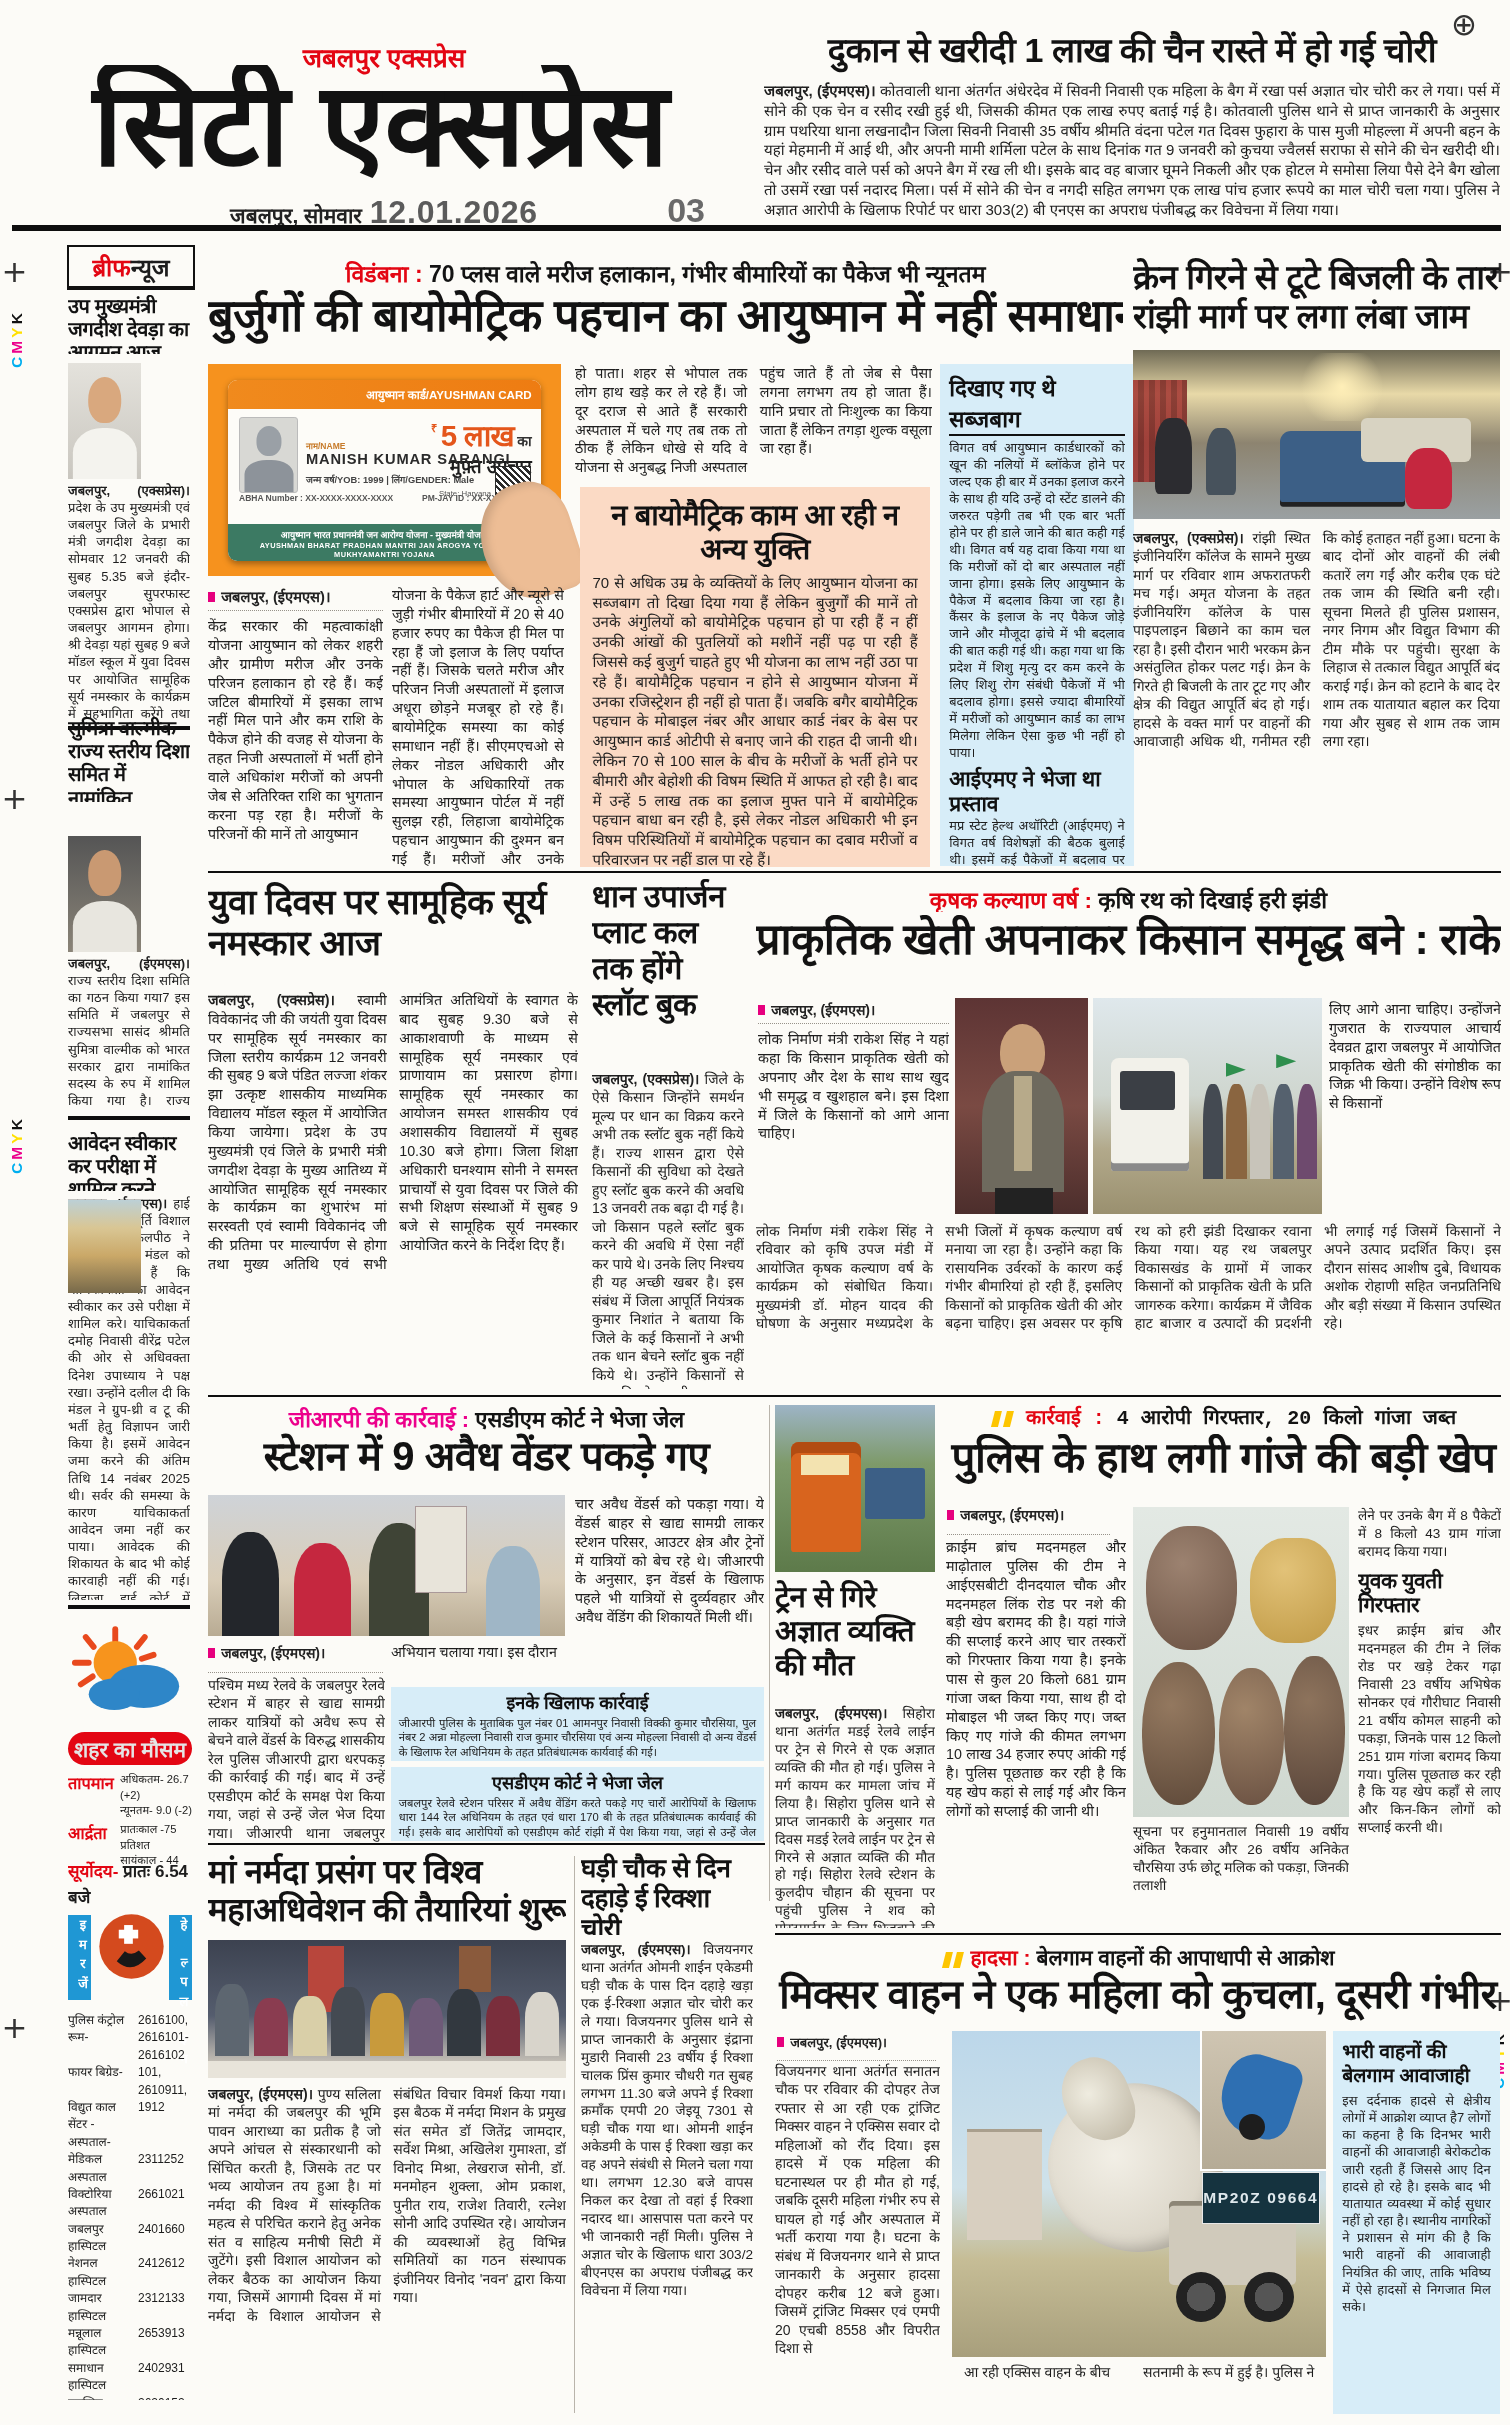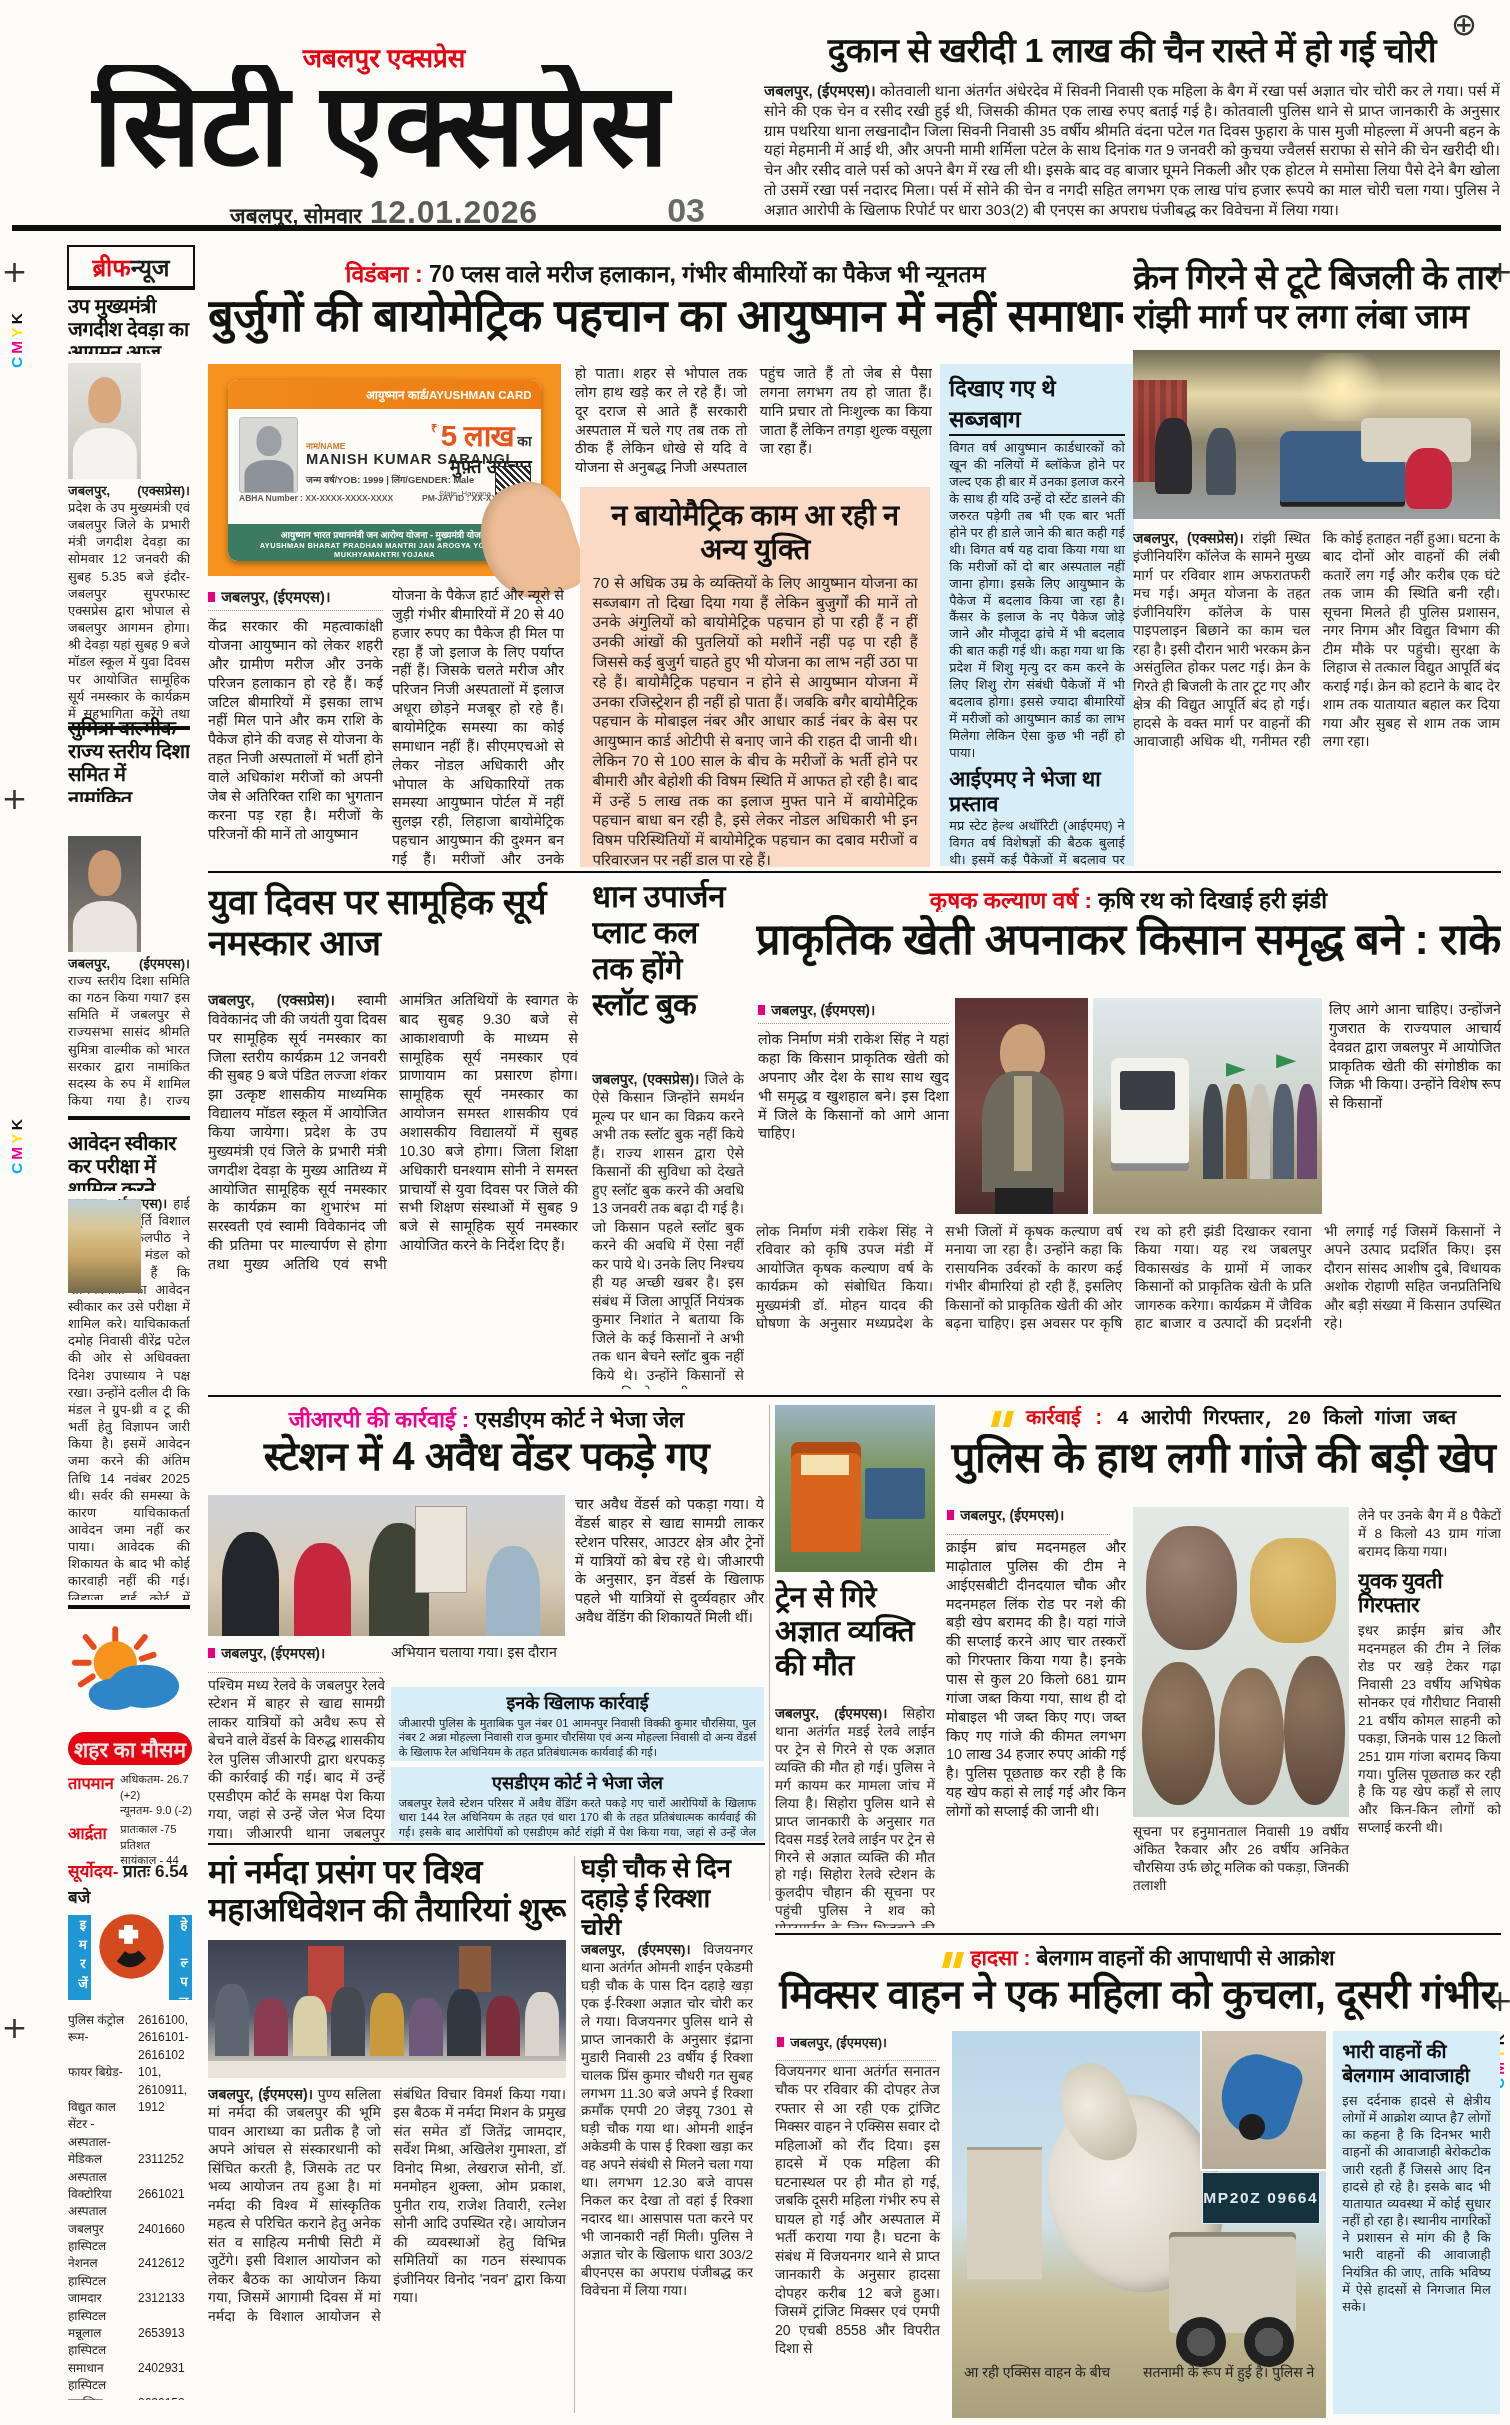--- a/index.html
+++ b/index.html
@@ -303,21 +303,21 @@
     <div style="position:absolute;left:80%;top:26%;width:20px;height:14px;background:#2f8f4e;clip-path:polygon(0 0,100% 50%,0 100%);"></div>
   </div>
   <div class="abs bt clip" style="left:1329px;top:1000px;width:172px;height:214px;font-size:14.3px;">लिए आगे आना चाहिए। उन्होंजने गुजरात के राज्यपाल आचार्य देवव्रत द्वारा जबलपुर में आयोजित प्राकृतिक खेती की संगोष्ठीक का जिक्र भी किया। उन्होंने विशेष रूप से किसानों</div>
   <div class="abs bt cols4 clip" style="left:756px;top:1222px;width:745px;height:169px;font-size:14px;">लोक निर्माण मंत्री राकेश सिंह ने रविवार को कृषि उपज मंडी में आयोजित कृषक कल्याण वर्ष के कार्यक्रम को संबोधित किया। मुख्यमंत्री डॉ. मोहन यादव की घोषणा के अनुसार मध्यप्रदेश के सभी जिलों में कृषक कल्याण वर्ष मनाया जा रहा है। उन्होंने कहा कि रासायनिक उर्वरकों के कारण कई गंभीर बीमारियां हो रही हैं, इसलिए किसानों को प्राकृतिक खेती की ओर बढ़ना चाहिए। इस अवसर पर कृषि रथ को हरी झंडी दिखाकर रवाना किया गया। यह रथ जबलपुर विकासखंड के ग्रामों में जाकर किसानों को प्राकृतिक खेती के प्रति जागरुक करेगा। कार्यक्रम में जैविक हाट बाजार व उत्पादों की प्रदर्शनी भी लगाई गई जिसमें किसानों ने अपने उत्पाद प्रदर्शित किए। इस दौरान सांसद आशीष दुबे, विधायक अशोक रोहाणी सहित जनप्रतिनिधि और बड़ी संख्या में किसान उपस्थित रहे।</div>
 
   <div class="abs rule" style="left:208px;top:1395px;width:1293px;height:2.3px;"></div>
 
   <div class="abs kick nw clip" style="left:208px;top:1403px;width:557px;height:28px;font-size:22px;">
     <span class="m">जीआरपी की कार्रवाई :</span> <span>एसडीएम कोर्ट ने भेजा जेल</span>
   </div>
-  <div class="abs hd nw clip" style="left:208px;top:1433px;width:557px;height:56px;font-size:40px;">स्टेशन में 4 अवैध वेंडर पकड़े गए</div>
+  <div class="abs hd nw clip" style="left:208px;top:1433px;width:557px;height:56px;font-size:40px;">स्टेशन में 9 अवैध वेंडर पकड़े गए</div>
   <div class="photo" style="left:208px;top:1495px;width:357px;height:141px;background:linear-gradient(180deg,#cfd3d8 0%,#d9cdb8 60%,#b8ab93 100%);">
     <div style="position:absolute;left:4%;top:26%;width:16%;height:74%;background:#23262b;border-radius:45% 45% 0 0;"></div>
     <div style="position:absolute;left:24%;top:34%;width:16%;height:66%;background:#c5273f;border-radius:45% 45% 0 0;"></div>
     <div style="position:absolute;left:45%;top:20%;width:17%;height:80%;background:#3f4436;border-radius:45% 45% 0 0;"></div>
     <div style="position:absolute;left:78%;top:36%;width:15%;height:64%;background:#9fb6c6;border-radius:45% 45% 0 0;"></div>
     <div style="position:absolute;left:58%;top:8%;width:14%;height:60%;background:#e8e4da;border:1.6px solid #a99;"></div>
   </div>
   <div class="abs byline dotted clip" style="left:208px;top:1643px;width:175px;height:25px;font-size:14px;"><span>जबलपुर, (ईएमएस)।</span></div>
   <div class="abs bt clip" style="left:391px;top:1643px;width:174px;height:26px;font-size:14.3px;">अभियान चलाया गया। इस दौरान</div>
   <div class="abs bt clip" style="left:208px;top:1676px;width:177px;height:166px;font-size:14px;">पश्चिम मध्य रेलवे के जबलपुर रेलवे स्टेशन में बाहर से खाद्य सामग्री लाकर यात्रियों को अवैध रूप से बेचने वाले वेंडर्स के विरुद्ध शासकीय रेल पुलिस जीआरपी द्वारा धरपकड़ की कार्रवाई की गई। बाद में उन्हें एसडीएम कोर्ट के समक्ष पेश किया गया, जहां से उन्हें जेल भेज दिया गया। जीआरपी थाना जबलपुर पुलिस ने स्टेशन के आउटर स्टेशन क्षेत्र में अवैध वेंडरों की धरपकड़ का</div>
@@ -398,21 +398,21 @@
     <b>जबलपुर, (ईएमएस)।</b> <span>विजयनगर थाना अतंर्गत ओमनी शाईन एकेडमी घड़ी चौक के पास दिन दहाड़े खड़ा एक ई-रिक्शा अज्ञात चोर चोरी कर ले गया। विजयनगर पुलिस थाने से प्राप्त जानकारी के अनुसार इंद्राना मुडारी निवासी 23 वर्षीय ई रिक्शा चालक प्रिंस कुमार चौधरी गत सुबह लगभग 11.30 बजे अपने ई रिक्शा क्रमाँक एमपी 20 जेइयू 7301 से घड़ी चौक गया था। ओमनी शाईन अकेडमी के पास ई रिक्शा खड़ा कर वह अपने संबंधी से मिलने चला गया था। लगभग 12.30 बजे वापस निकल कर देखा तो वहां ई रिक्शा नदारद था। आसपास पता करने पर भी जानकारी नहीं मिली। पुलिस ने अज्ञात चोर के खिलाफ धारा 303/2 बीएनएस का अपराध पंजीबद्ध कर विवेचना में लिया गया।</span>
   </div>
 
   <div class="abs kick nw clip" style="left:775px;top:1943px;width:726px;height:26px;font-size:21px;">
     <span class="ybar"></span><span class="ybar"></span>
     <span class="r">हादसा :</span> <span>बेलगाम वाहनों की आपाधापी से आक्रोश</span>
   </div>
   <div class="abs hd nw clip" style="left:775px;top:1971px;width:726px;height:54px;font-size:40px;">मिक्सर वाहन ने एक महिला को कुचला, दूसरी गंभीर</div>
   <div class="abs byline dotted clip" style="left:777px;top:2033px;width:159px;height:23px;font-size:13px;"><span>जबलपुर, (ईएमएस)।</span></div>
   <div class="abs bt clip" style="left:775px;top:2062px;width:165px;height:352px;font-size:14px;">विजयनगर थाना अतंर्गत सनातन चौक पर रविवार की दोपहर तेज रफ्तार से आ रही एक ट्रांजिट मिक्सर वाहन ने एक्सिस सवार दो महिलाओं को रौंद दिया। इस हादसे में एक महिला की घटनास्थल पर ही मौत हो गई, जबकि दूसरी महिला गंभीर रुप से घायल हो गई और अस्पताल में भर्ती कराया गया है। घटना के संबंध में विजयनगर थाने से प्राप्त जानकारी के अनुसार हादसा दोपहर करीब 12 बजे हुआ। जिसमें ट्रांजिट मिक्सर एवं एमपी 20 एचबी 8558 और विपरीत दिशा से</div>
-  <div class="photo" style="left:952px;top:2031px;width:374px;height:387px;background:linear-gradient(180deg,#bcd7ea 0%,#cfe2ea 48%,#c6bd96 70%,#a89f7c 100%);text-align:center;">
+  <div class="photo" style="left:952px;top:2031px;width:374px;height:326px;background:linear-gradient(180deg,#bcd7ea 0%,#cfe2ea 48%,#c6bd96 70%,#a89f7c 100%);text-align:center;">
     <div style="position:absolute;left:4%;top:30%;width:20%;height:34%;background:#d8cfc0;box-shadow:inset 0 3.1px 0 #a99f8d;"></div>
     <div style="position:absolute;left:26%;top:16%;width:46%;height:52%;background:radial-gradient(circle at 40% 40%,#f2efe6,#cfc8b8);border-radius:48% 52% 46% 54%;transform:rotate(-14deg);box-shadow:inset -7.8px -6.2px 14px rgba(0,0,0,.2);"></div>
     <div style="position:absolute;left:30%;top:8%;width:18%;height:26%;background:radial-gradient(circle at 40% 40%,#efece0,#bdb5a2);border-radius:50% 50% 40% 60%;transform:rotate(-20deg);"></div>
     <div style="position:absolute;left:58%;top:52%;width:34%;height:26%;background:#d0cabb;border-radius:4.7px;box-shadow:inset 0 4.7px 0 #8d8676;"></div>
     <div style="position:absolute;left:60%;top:74%;width:50px;height:50px;background:radial-gradient(circle,#555 0 40%,#222 41% 100%);border-radius:50%;"></div>
     <div style="position:absolute;left:78%;top:74%;width:50px;height:50px;background:radial-gradient(circle,#555 0 40%,#222 41% 100%);border-radius:50%;"></div>
     <div style="position:absolute;right:0;top:0;width:124px;height:138px;background:linear-gradient(180deg,#cfc5b2,#b5ab96);border-left:2.3px solid #fff;border-bottom:2.3px solid #fff;">
       <div style="position:absolute;left:16%;top:18%;width:60%;height:58%;background:#2e6fb2;border-radius:40% 20% 30% 50%;transform:rotate(18deg);"></div>
       <div style="position:absolute;left:30%;top:60%;width:26px;height:26px;background:#1d1d1d;border-radius:50%;"></div>
     </div>

